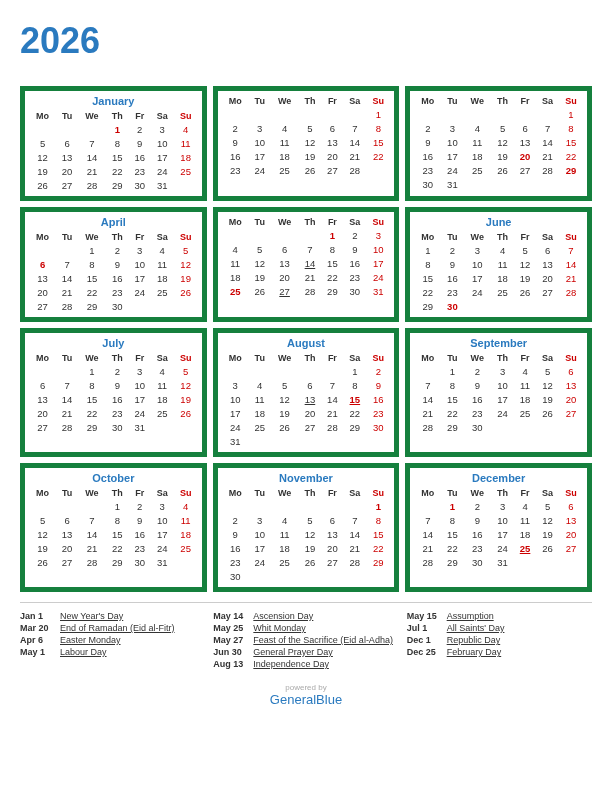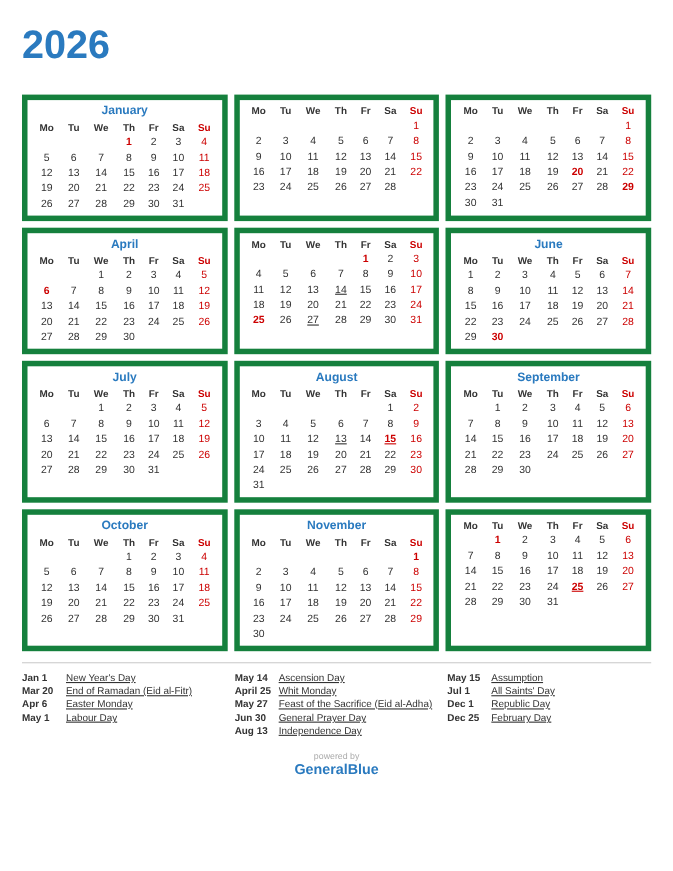--- a/index.html
+++ b/index.html
@@ -98,21 +98,21 @@
       text-decoration: underline;
     }
     .footer {
       text-align: center;
       margin-top: 12px;
       font-size: 9px;
       color: #999;
     }
     .footer-brand {
       font-size: 13px;
-      font-weight: bold;
+      font-weight: normal;
       color: #333;
     }
     .footer-brand span {
       color: #2a7abf;
     }
     .footer-powered {
       font-size: 8px;
       color: #aaa;
     }
   </style>
@@ -836,20 +836,21 @@
               <td></td>
               <td></td>
               <td></td>
               <td></td>
               <td></td>
             </tr>
           </tbody>
         </table>
       </div>
       <div class="month-block">
+        <div class="month-name">December</div>
         <table class="cal-table">
           <thead>
             <tr>
               <th>Mo</th>
               <th>Tu</th>
               <th>We</th>
               <th>Th</th>
               <th>Fr</th>
               <th>Sa</th>
               <th style="color: rgb(204, 0, 0);">Su</th>
@@ -925,21 +926,21 @@
             <span class="holiday-date">May 1</span>
             <span class="holiday-name">Labour Day</span>
           </div>
         </div>
         <div>
           <div class="holiday-item">
             <span class="holiday-date">May 14</span>
             <span class="holiday-name">Ascension Day</span>
           </div>
           <div class="holiday-item">
-            <span class="holiday-date">April 25</span>
+            <span class="holiday-date">May 25</span>
             <span class="holiday-name">Whit Monday</span>
           </div>
           <div class="holiday-item">
             <span class="holiday-date">May 27</span>
             <span class="holiday-name">Feast of the Sacrifice (Eid al-Adha)</span>
           </div>
           <div class="holiday-item">
             <span class="holiday-date">Jun 30</span>
             <span class="holiday-name">General Prayer Day</span>
           </div>

